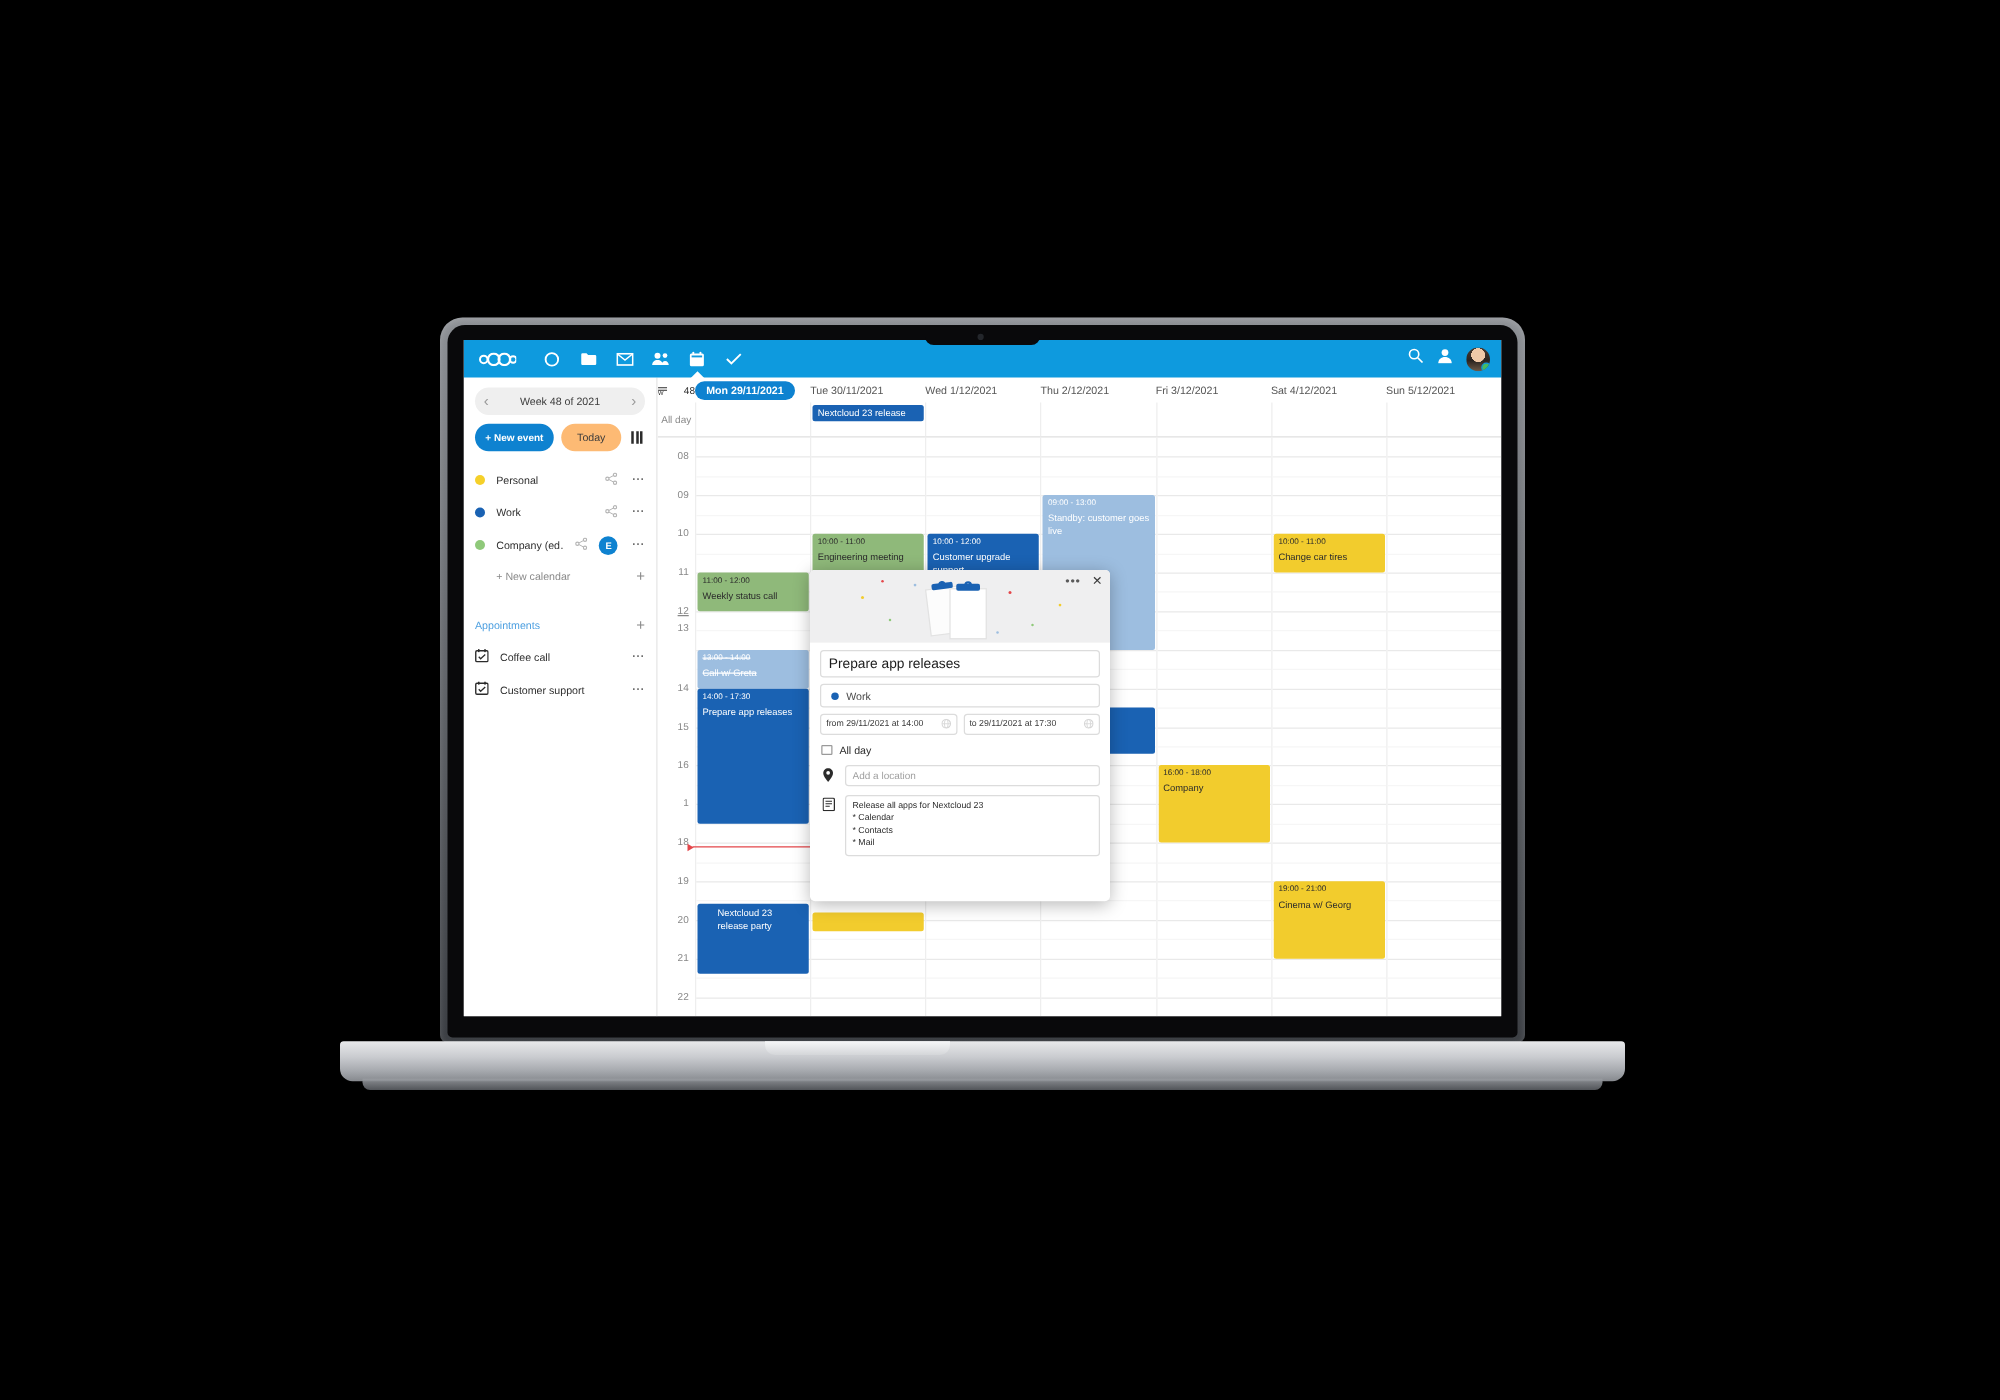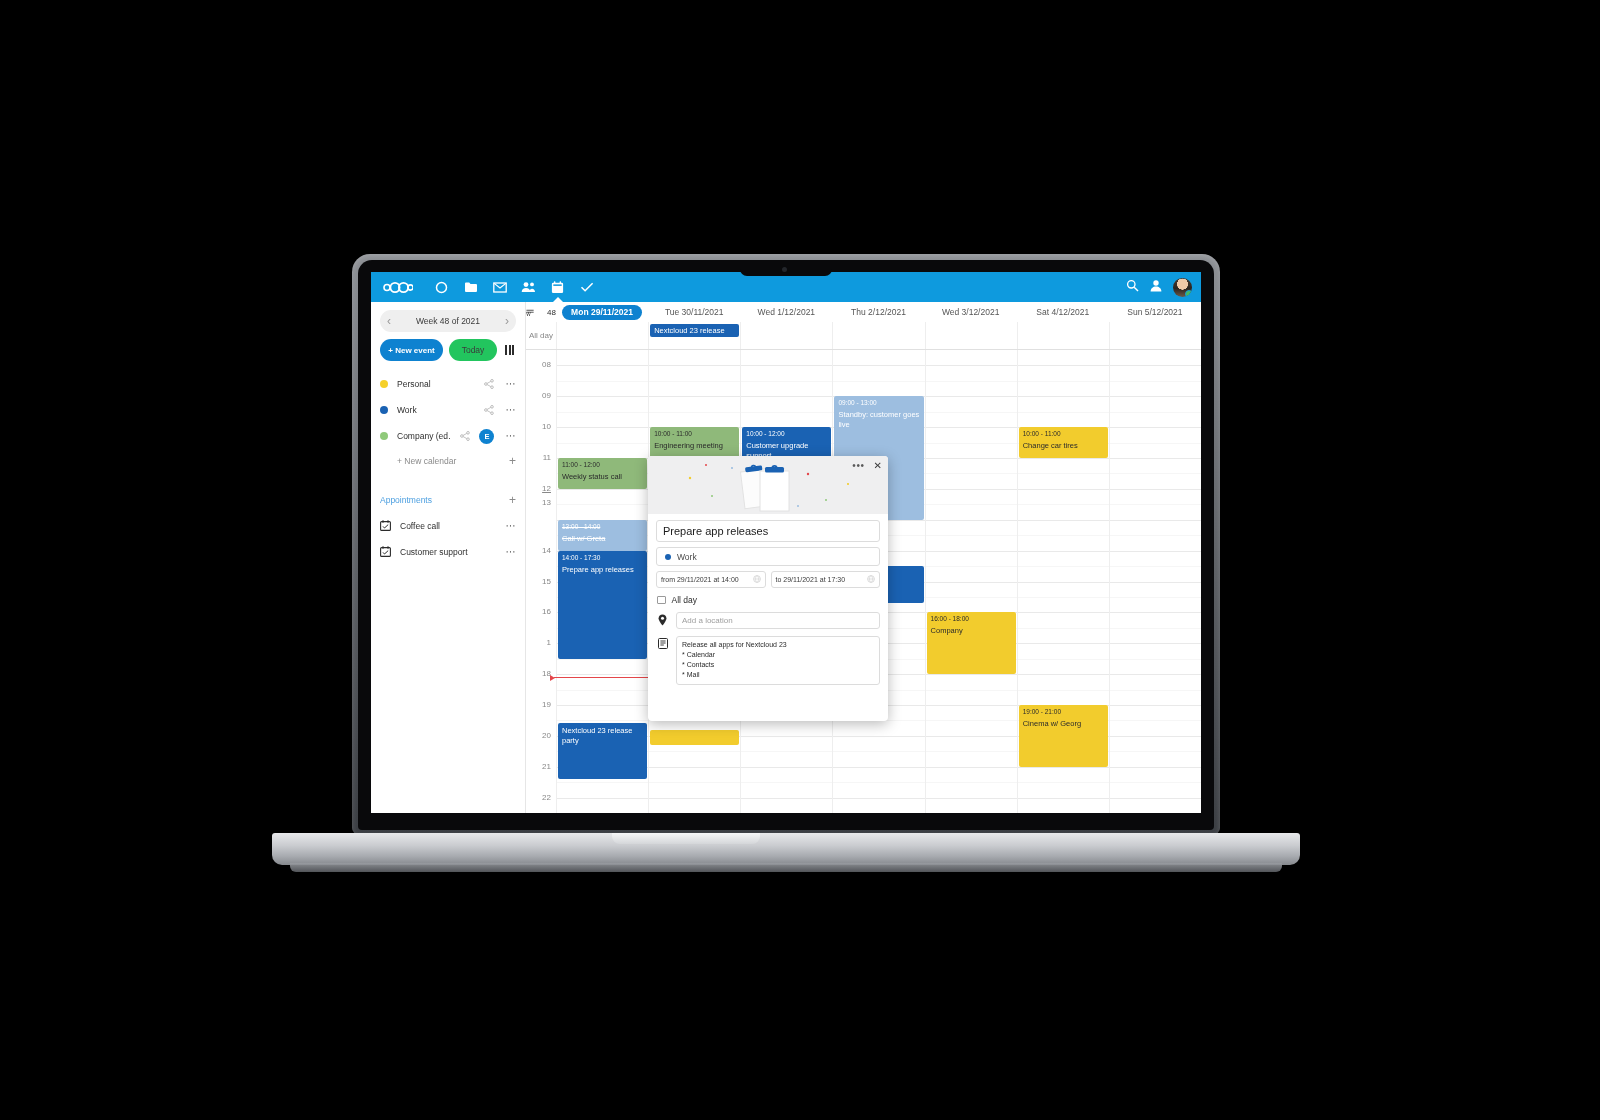--- a/index.html
+++ b/index.html
@@ -93,21 +93,21 @@
   }
   .week-nav-label { font-size: 8.5px; color: #3b3b3b; flex: 1; text-align: center; }
   .chev { color: #9a9a9a; font-size: 12px; line-height: 1; padding: 0 3px; cursor: pointer; }
   .btn-row { margin: 7px 9px 0 9px; display: flex; align-items: center; gap: 6px; }
   .btn-new-event {
     background: #0e82d0; color: #fff; border-radius: 12px; height: 22px;
     flex: 1; display: flex; align-items: center; justify-content: center;
     font-size: 8px; font-weight: bold; cursor: pointer;
   }
   .btn-today {
-    background: #22c55e; color: #3b3b3b; border-radius: 12px; height: 22px;
+    background: #fdba74; color: #3b3b3b; border-radius: 12px; height: 22px;
     width: 48px; display: flex; align-items: center; justify-content: center;
     font-size: 8.5px; cursor: pointer;
   }
   .view-toggle { display: flex; gap: 1.5px; cursor: pointer; padding: 2px; }
   .view-toggle span { width: 2px; height: 10px; background: #2c2c2c; display: block; }
 
   .cal-list { margin-top: 10px; }
   .cal-item {
     display: flex; align-items: center; height: 26px; padding: 0 9px; gap: 9px; cursor: pointer;
   }
@@ -143,21 +143,21 @@
     position: absolute; left: 155px; top: 30px; width: 675px; height: 511px;
     background: #fff; z-index: 4; overflow: hidden;
   }
   .cal-header { display: flex; height: 20px; }
   .gutter-col { width: 30px; flex: none; }
   .wk-label {
     height: 20px; display: flex; align-items: center; justify-content: space-between;
     font-size: 8px; color: #2c2c2c; gap: 13px;
   }
   .day-col-head {
-    flex: 1; display: flex; align-items: center; justify-content: center;
+    flex: 1; display: flex; align-items: center; 
     font-size: 8.5px; color: #555; height: 20px;
   }
   .day-col-head.today {
     color: #fff;
   }
   .today-pill {
     background: #0e82d0; color: #fff; border-radius: 9px; padding: 2.5px 9px;
     font-size: 8.5px; font-weight: bold;
   }
   .allday-row { display: flex; height: 28px; border-bottom: 1px solid #e0e0e0; }
@@ -445,21 +445,21 @@
               </svg>
             <span>48</span>
           </div>
         </div>
         <div class="day-col-head today">
           <span class="today-pill">Mon 29/11/2021</span>
         </div>
         <div class="day-col-head">Tue 30/11/2021</div>
         <div class="day-col-head">Wed 1/12/2021</div>
         <div class="day-col-head">Thu 2/12/2021</div>
-        <div class="day-col-head">Wed 3/12/2021</div>
+        <div class="day-col-head">Fri 3/12/2021</div>
         <div class="day-col-head">Sat 4/12/2021</div>
         <div class="day-col-head">Sun 5/12/2021</div>
       </div>
 
       <div class="allday-row">
         <div class="allday-label">All day</div>
         <div class="allday-cell"></div>
         <div class="allday-cell">
           <div class="allday-event" style="width:calc(100% - 2px)">Nextcloud 23 release</div>
         </div>
@@ -525,21 +525,21 @@
               </div>
               <div class="event ev-lightblue ev-strike" style="top: 169.767px; height: 30.8667px;">
                 <span class="ev-time">13:00 - 14:00</span>
                 <span class="ev-title">Call w/ Greta</span>
               </div>
               <div class="event ev-blue" style="top: 200.633px; height: 108.033px;">
                 <span class="ev-time">14:00 - 17:30</span>
                 <span class="ev-title">Prepare app releases</span>
               </div>
               <div class="event ev-blue" style="top: 373.487px; height: 55.56px;">
-                <span class="ev-title" style="margin-top: 0px;">Nextcloud 23 release party</span>
+                <span class="ev-title" style="margin-top: 0px; margin-left: 12px;">Nextcloud 23 release party</span>
               </div>
               <div class="now-line" style="top: 327.187px;">
                 <div class="now-dot"></div>
               </div>
             </div>
           <div class="day-col">
               <div class="hour-line" style="top: 15.4333px;"></div>
               <div class="half-line" style="top: 30.8667px;"></div>
               <div class="hour-line" style="top: 46.3px;"></div>
               <div class="half-line" style="top: 61.7333px;"></div>

